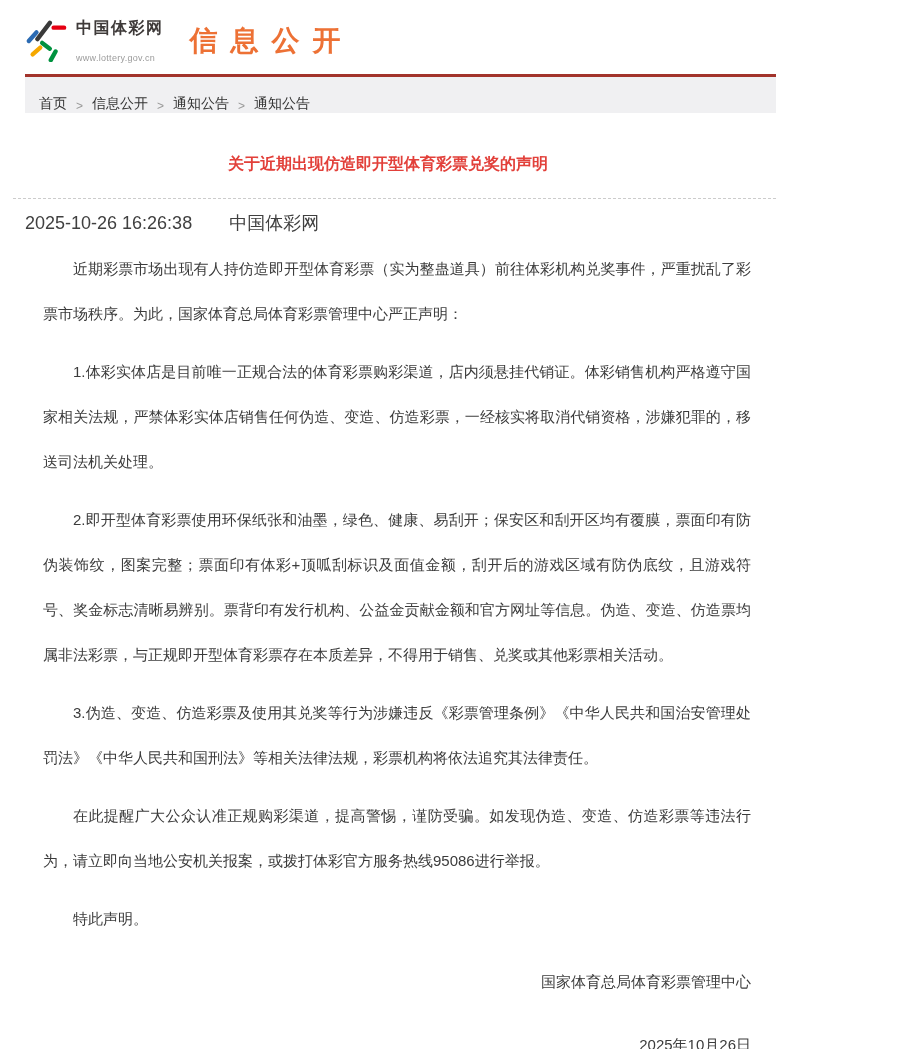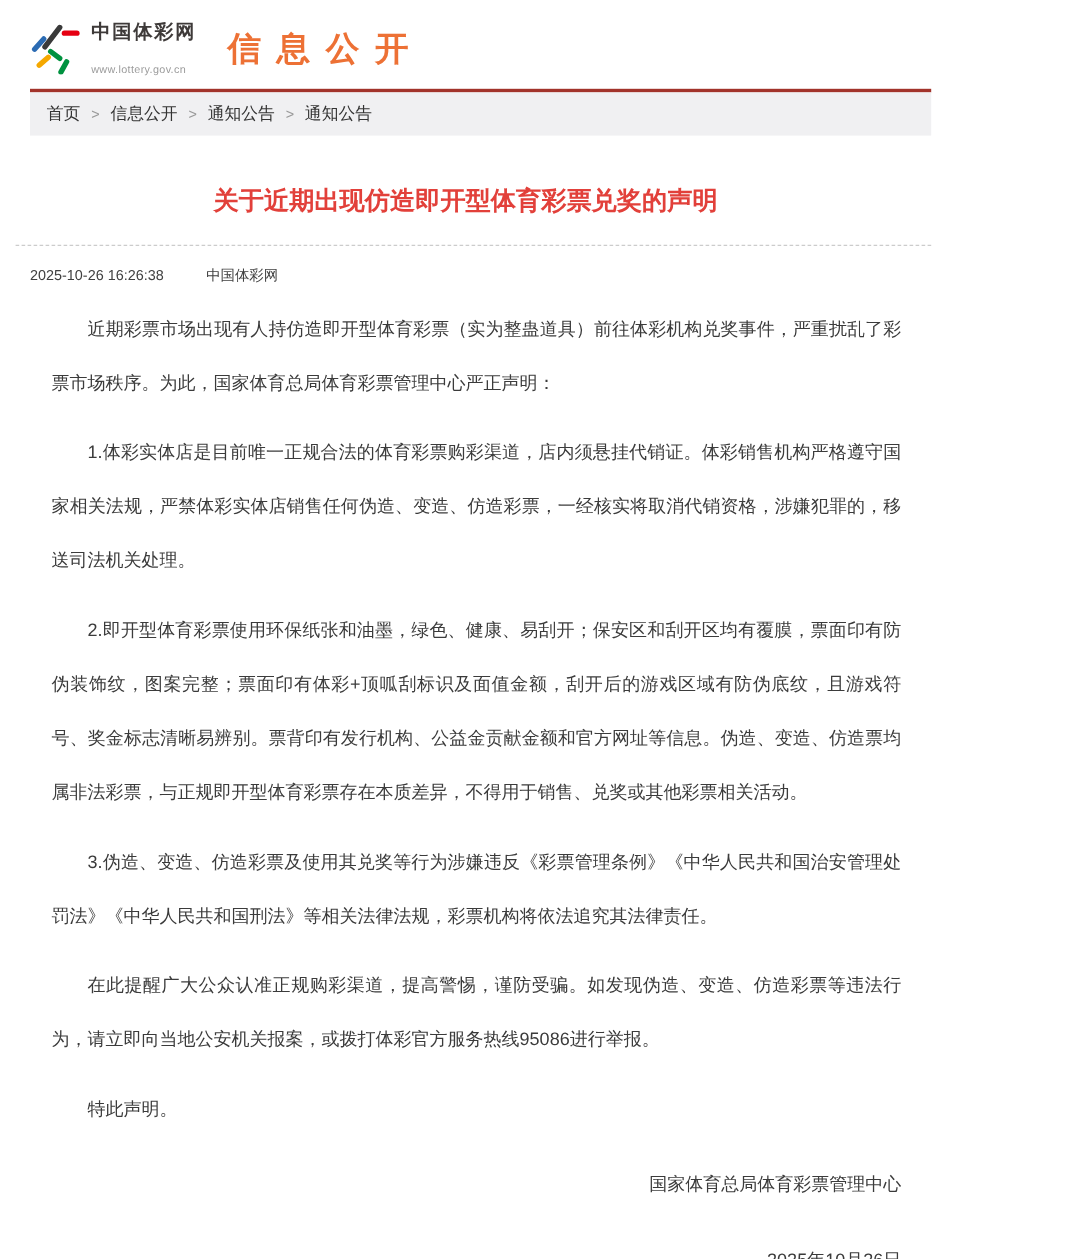--- a/index.html
+++ b/index.html
@@ -53,54 +53,54 @@
   .red-rule {
     height: 3px;
     background: #A2332B;
     margin-left: 25px;
   }
   .breadcrumb {
     background: #f0f0f2;
     margin-left: 25px;
     height: 36px;
     display: flex;
-    align-items: center;
-    padding: 12px 14px;
+    align-items: flex-end;
+    padding: 0 14px;
     font-size: 14px;
     color: #333333;
   }
   .breadcrumb a {
     color: #333333;
     text-decoration: none;
     cursor: pointer;
   }
   .breadcrumb .sep {
     color: #999999;
     margin: 0 9px;
     font-size: 12px;
   }
 
   
   .article { padding: 0 25px; }
   .article-title {
     margin: 41px 0 0 0;
     text-align: center;
-    font-size: 21px;
+    font-size: 16px;
     font-weight: bold;
     color: #E2403A;
     line-height: 1.3;
   }
   .dashed-sep {
     border-bottom: 1px dashed #cccccc;
     margin: 23px -25px 0 -12px;
     height: 0;
   }
   .meta {
     margin-top: 14px;
-    font-size: 12px;
+    font-size: 18px;
     color: #404040;
     line-height: 20px;
   }
   .meta .time { margin-right: 32px; }
 
   .article-body { margin-top: 12px; margin-left: 18px; }
   .article-body p {
     font-size: 15px;
     line-height: 45px;
     text-indent: 2em;

